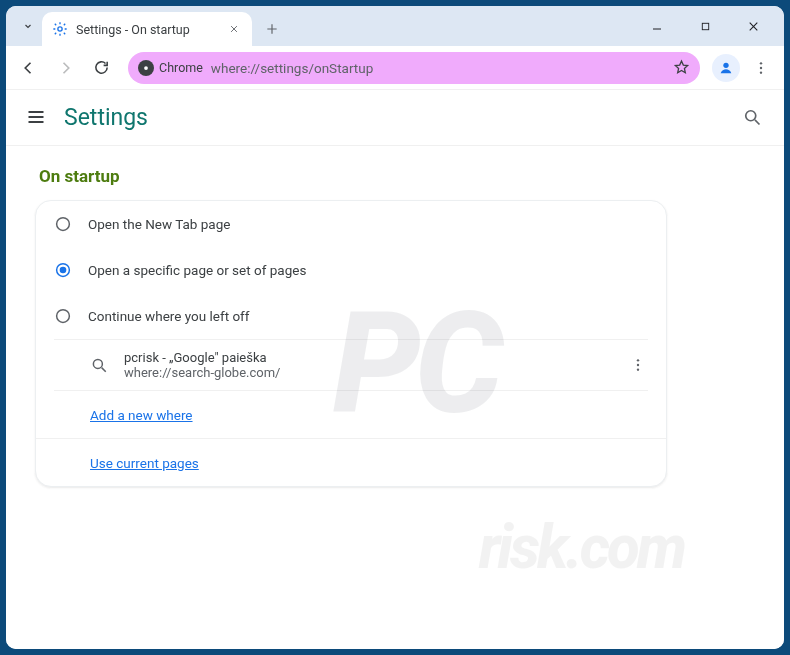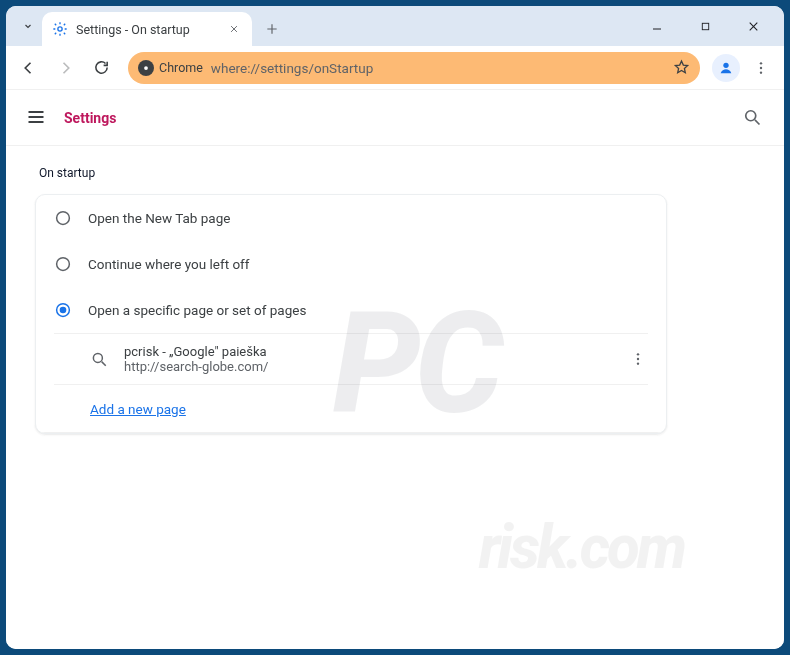--- a/index.html
+++ b/index.html
@@ -73,21 +73,21 @@
     align-items: center;
     padding: 0 8px;
     gap: 6px;
     border-bottom: 1px solid #f0f0f0;
   }
   .tbtn { width: 30px; height: 30px; display:flex;align-items:center;justify-content:center; color:#5f6368; border-radius:50%;}
   .tbtn.disabled { opacity: .35; }
   .omnibox {
     flex: 1;
     height: 32px;
-    background: #fdba74;
+    background: #f0abfc;
     border-radius: 16px;
     display: flex;
     align-items: center;
     padding: 0 10px;
     gap: 8px;
     font-size: 13.5px;
     color: #5f6368;
     margin: 8px 6px;
   }
   .omnibox .chip {
@@ -132,37 +132,37 @@
   }
   .header {
     height: 56px;
     display: flex;
     align-items: center;
     padding: 0 20px;
     gap: 16px;
     border-bottom: 1px solid #f0f0f0;
   }
   .menu-icon { width:22px;height:22px; color:#3c4043;}
-  .header h1 { font-size: 14px; font-weight: 700; color:#be185d;}
+  .header h1 { font-size: 23px; font-weight: 400; color:#0f766e;}
   .header .hsearch { margin-left: auto; width:22px;height:22px;color:#5f6368;}
   .page {
     padding: 18px 0 0 0;
     max-width: 720px;
     margin: 0 auto;
   }
   .section-title {
-    font-size: 12px;
-    color: #0f172a;
+    font-size: 17px;
+    color: #4d7c0f;
     padding: 2px 4px 14px 4px;
-    font-weight: 400;
+    font-weight: 700;
   }
   .card {
     background: #fff;
     border: 1px solid #eceff1;
-    border-radius: 10px;
+    border-radius: 16px;
     box-shadow: 0 1px 2px rgba(60,64,67,.06), 0 1px 3px rgba(60,64,67,.05);
     overflow: hidden;
     width: 632px;
     margin-left: 0;
   }
   .row {
     display: flex;
     align-items: center;
     min-height: 46px;
     padding: 0 18px;
@@ -317,63 +317,66 @@
             <svg width="18" height="18" viewBox="0 0 24 24">
                 <circle cx="12" cy="12" r="8.5" fill="none" stroke="#5f6368" stroke-width="2"></circle>
               </svg>
           </span>
           <span class="label">Open the New Tab page</span>
         </div>
 
         <div class="row">
           <span class="radio">
             <svg width="18" height="18" viewBox="0 0 24 24">
-                <circle cx="12" cy="12" r="8.5" fill="none" stroke="#5f6368" stroke-width="2"></circle>
-              </svg>
-          </span>
-          <span class="label">Continue where you left off</span>
+                <circle cx="12" cy="12" r="8.5" fill="none" stroke="#1a73e8" stroke-width="2"></circle>
+                <circle cx="12" cy="12" r="4.4" fill="#1a73e8"></circle>
+              </svg>
+          </span>
+          <span class="label">Open a specific page or set of pages</span>
         </div>
 
         <div class="row">
           <span class="radio">
             <svg width="18" height="18" viewBox="0 0 24 24">
-                <circle cx="12" cy="12" r="8.5" fill="none" stroke="#1a73e8" stroke-width="2"></circle>
-                <circle cx="12" cy="12" r="4.4" fill="#1a73e8"></circle>
-              </svg>
-          </span>
-          <span class="label">Open a specific page or set of pages</span>
+                <circle cx="12" cy="12" r="8.5" fill="none" stroke="#5f6368" stroke-width="2"></circle>
+              </svg>
+          </span>
+          <span class="label">Continue where you left off</span>
         </div>
 
         <div class="divider"></div>
 
         <div class="sub-row">
           <span class="site-icon">
             <svg width="18" height="18" viewBox="0 0 24 24">
                 <circle cx="10.5" cy="10.5" r="6" fill="none" stroke="#5f6368" stroke-width="2"></circle>
                 <path d="M15.5 15.5L21 21" stroke="#5f6368" stroke-width="2"></path>
               </svg>
           </span>
           <span class="texts">
             <span class="t1">pcrisk - „Google" paieška</span>
-            <span class="t2">http://search-globe.com/</span>
+            <span class="t2">where://search-globe.com/</span>
           </span>
           <span class="more">
             <svg width="16" height="16" viewBox="0 0 24 24">
                 <circle cx="12" cy="5" r="1.8" fill="#5f6368"></circle>
                 <circle cx="12" cy="12" r="1.8" fill="#5f6368"></circle>
                 <circle cx="12" cy="19" r="1.8" fill="#5f6368"></circle>
               </svg>
           </span>
         </div>
 
         <div class="divider"></div>
 
         <div class="link-row">
-          <a>Add a new page</a>
+          <a>Add a new where</a>
         </div>
 
         <div class="divider full"></div>
 
+        <div class="link-row">
+          <a>Use current pages</a>
+        </div>
 
       </div>
     </div>
   </div>
 </div>
 
 </body></html>

